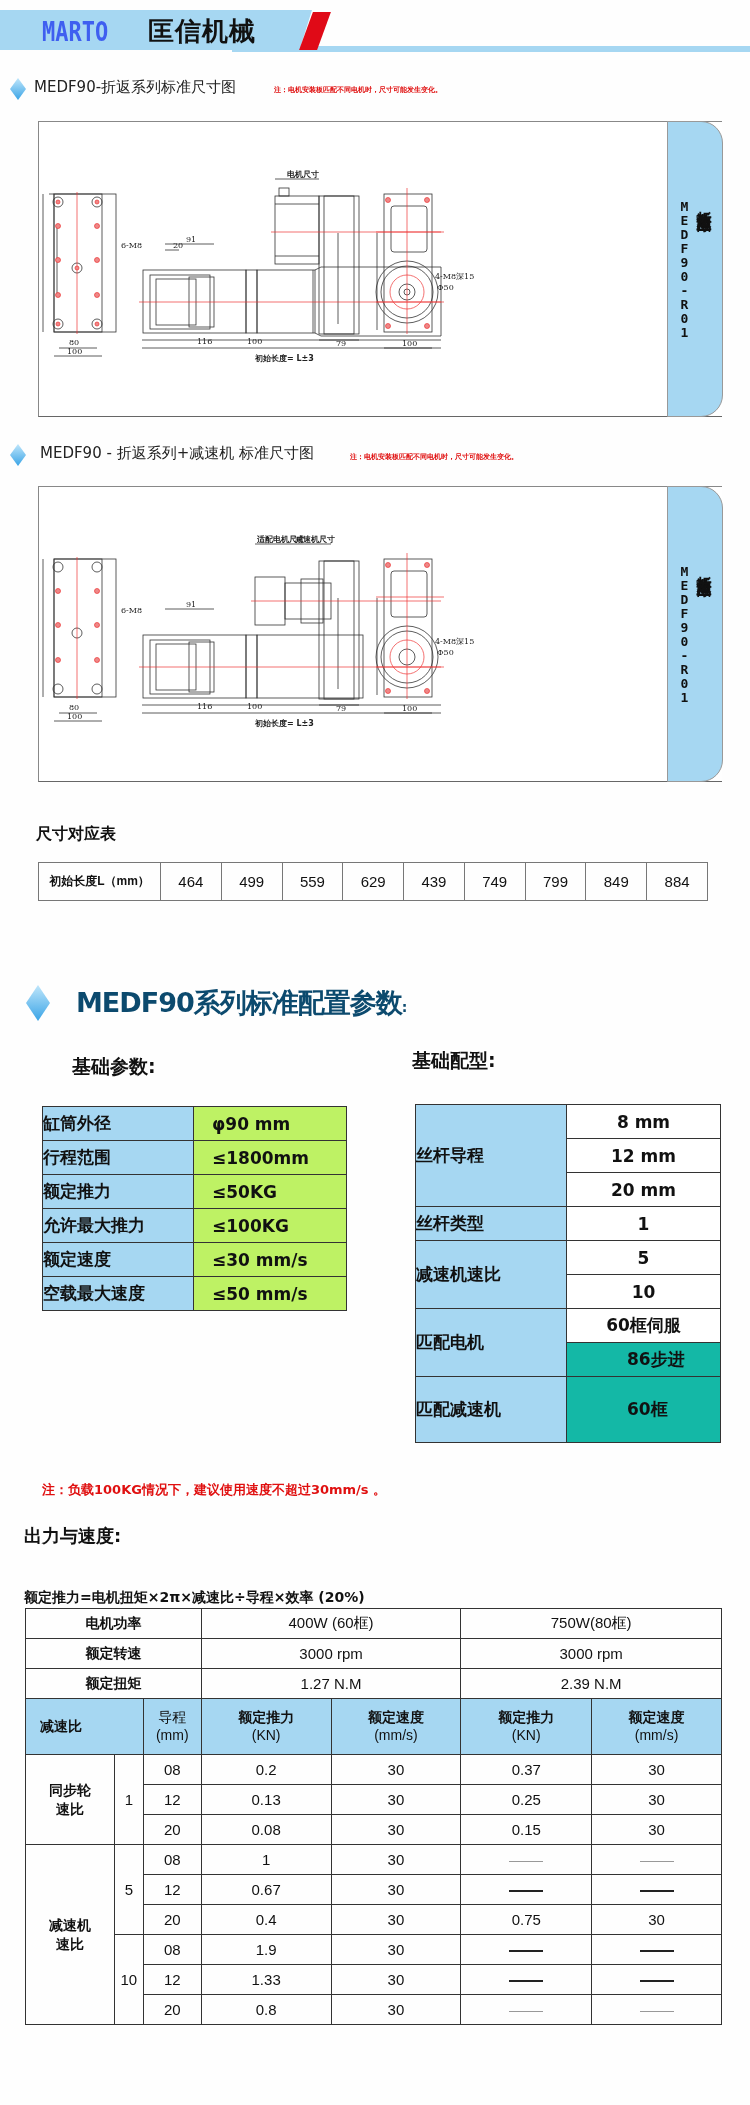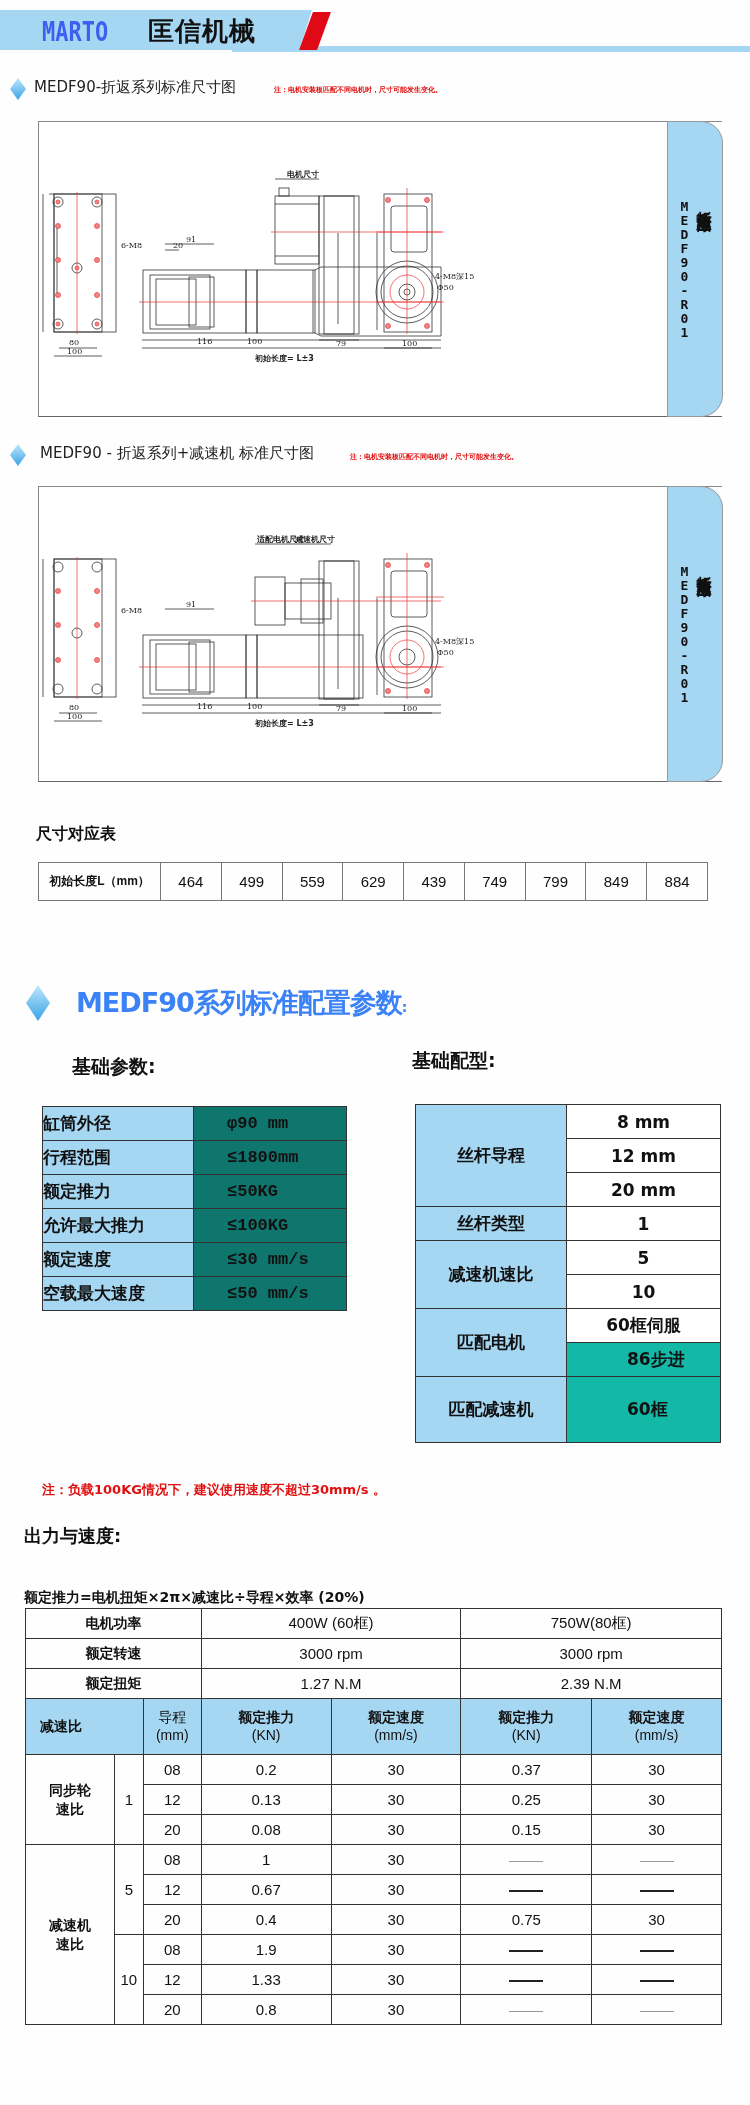--- a/index.html
+++ b/index.html
@@ -30,31 +30,31 @@
   .dimcn { font-size: 8px; fill: #222; font-weight: bold; }
 
   
   .size-title { left: 36px; top: 824px; font-size: 16px; font-weight: bold; }
   table { border-collapse: collapse; }
   .size-tbl { left: 38px; top: 862px; width: 670px; }
   .size-tbl td { border: 1px solid #777; height: 38px; text-align: center; font-size: 15px; font-family: "Liberation Sans", sans-serif; }
   .size-tbl td.lbl { width: 122px; font-size: 12px; font-weight: bold; }
 
   
-  .big-title { left: 76px; top: 985px; font-size: 27px; font-weight: bold; letter-spacing: -1px; color: #3b82f6; }
+  .big-title { left: 76px; top: 985px; font-size: 27px; font-weight: bold; letter-spacing: -1px; color: #0c4a6e; }
   .sub-title { font-size: 19px; font-weight: bold; }
 
   .param-tbl { left: 42px; top: 1106px; width: 305px; border: 1.5px solid #222; }
   .param-tbl td { border: 1.5px solid #333; height: 34px; font-size: 17px; font-weight: bold; }
   .param-tbl td.k { background: #a6d7f2; text-align: left; width: 151px; white-space: nowrap; }
-  .param-tbl td.v { background: #0f766e; padding-left: 33px; font-family: Liberation Mono, monospace; }
+  .param-tbl td.v { background: #bef264; padding-left: 18px; }
 
   .cfg-tbl { left: 415px; top: 1104px; width: 306px; border: 1.5px solid #222; }
   .cfg-tbl td { border: 1.5px solid #333; height: 34px; font-size: 17px; font-weight: bold; }
-  .cfg-tbl td.k { background: #a6d7f2; text-align: center; width: 151px; }
+  .cfg-tbl td.k { background: #a6d7f2; text-align: left; width: 151px; }
   .cfg-tbl td.v { background: #fff; text-align: center; }
   .cfg-tbl td.vl { background: #14b8a6; padding-left: 60px; }
 
   .red-note { left: 42px; top: 1481px; font-size: 13px; color: #e01010; font-weight: bold; }
   .out-title { left: 24px; top: 1524px; font-size: 18px; font-weight: bold; }
   .formula { left: 24px; top: 1558px; font-size: 14px; font-weight: bold; margin-top: 31px; }
 
   .big-tbl { left: 25px; top: 1608px; width: 697px; border: 1.5px solid #222; }
   .big-tbl td { border: 1.5px solid #333; text-align: center; font-size: 15px; height: 30px; font-family: "Liberation Sans", sans-serif; }
   .big-tbl td.hk { font-weight: bold; font-size: 14px; font-family: "DejaVu Sans", sans-serif; }

